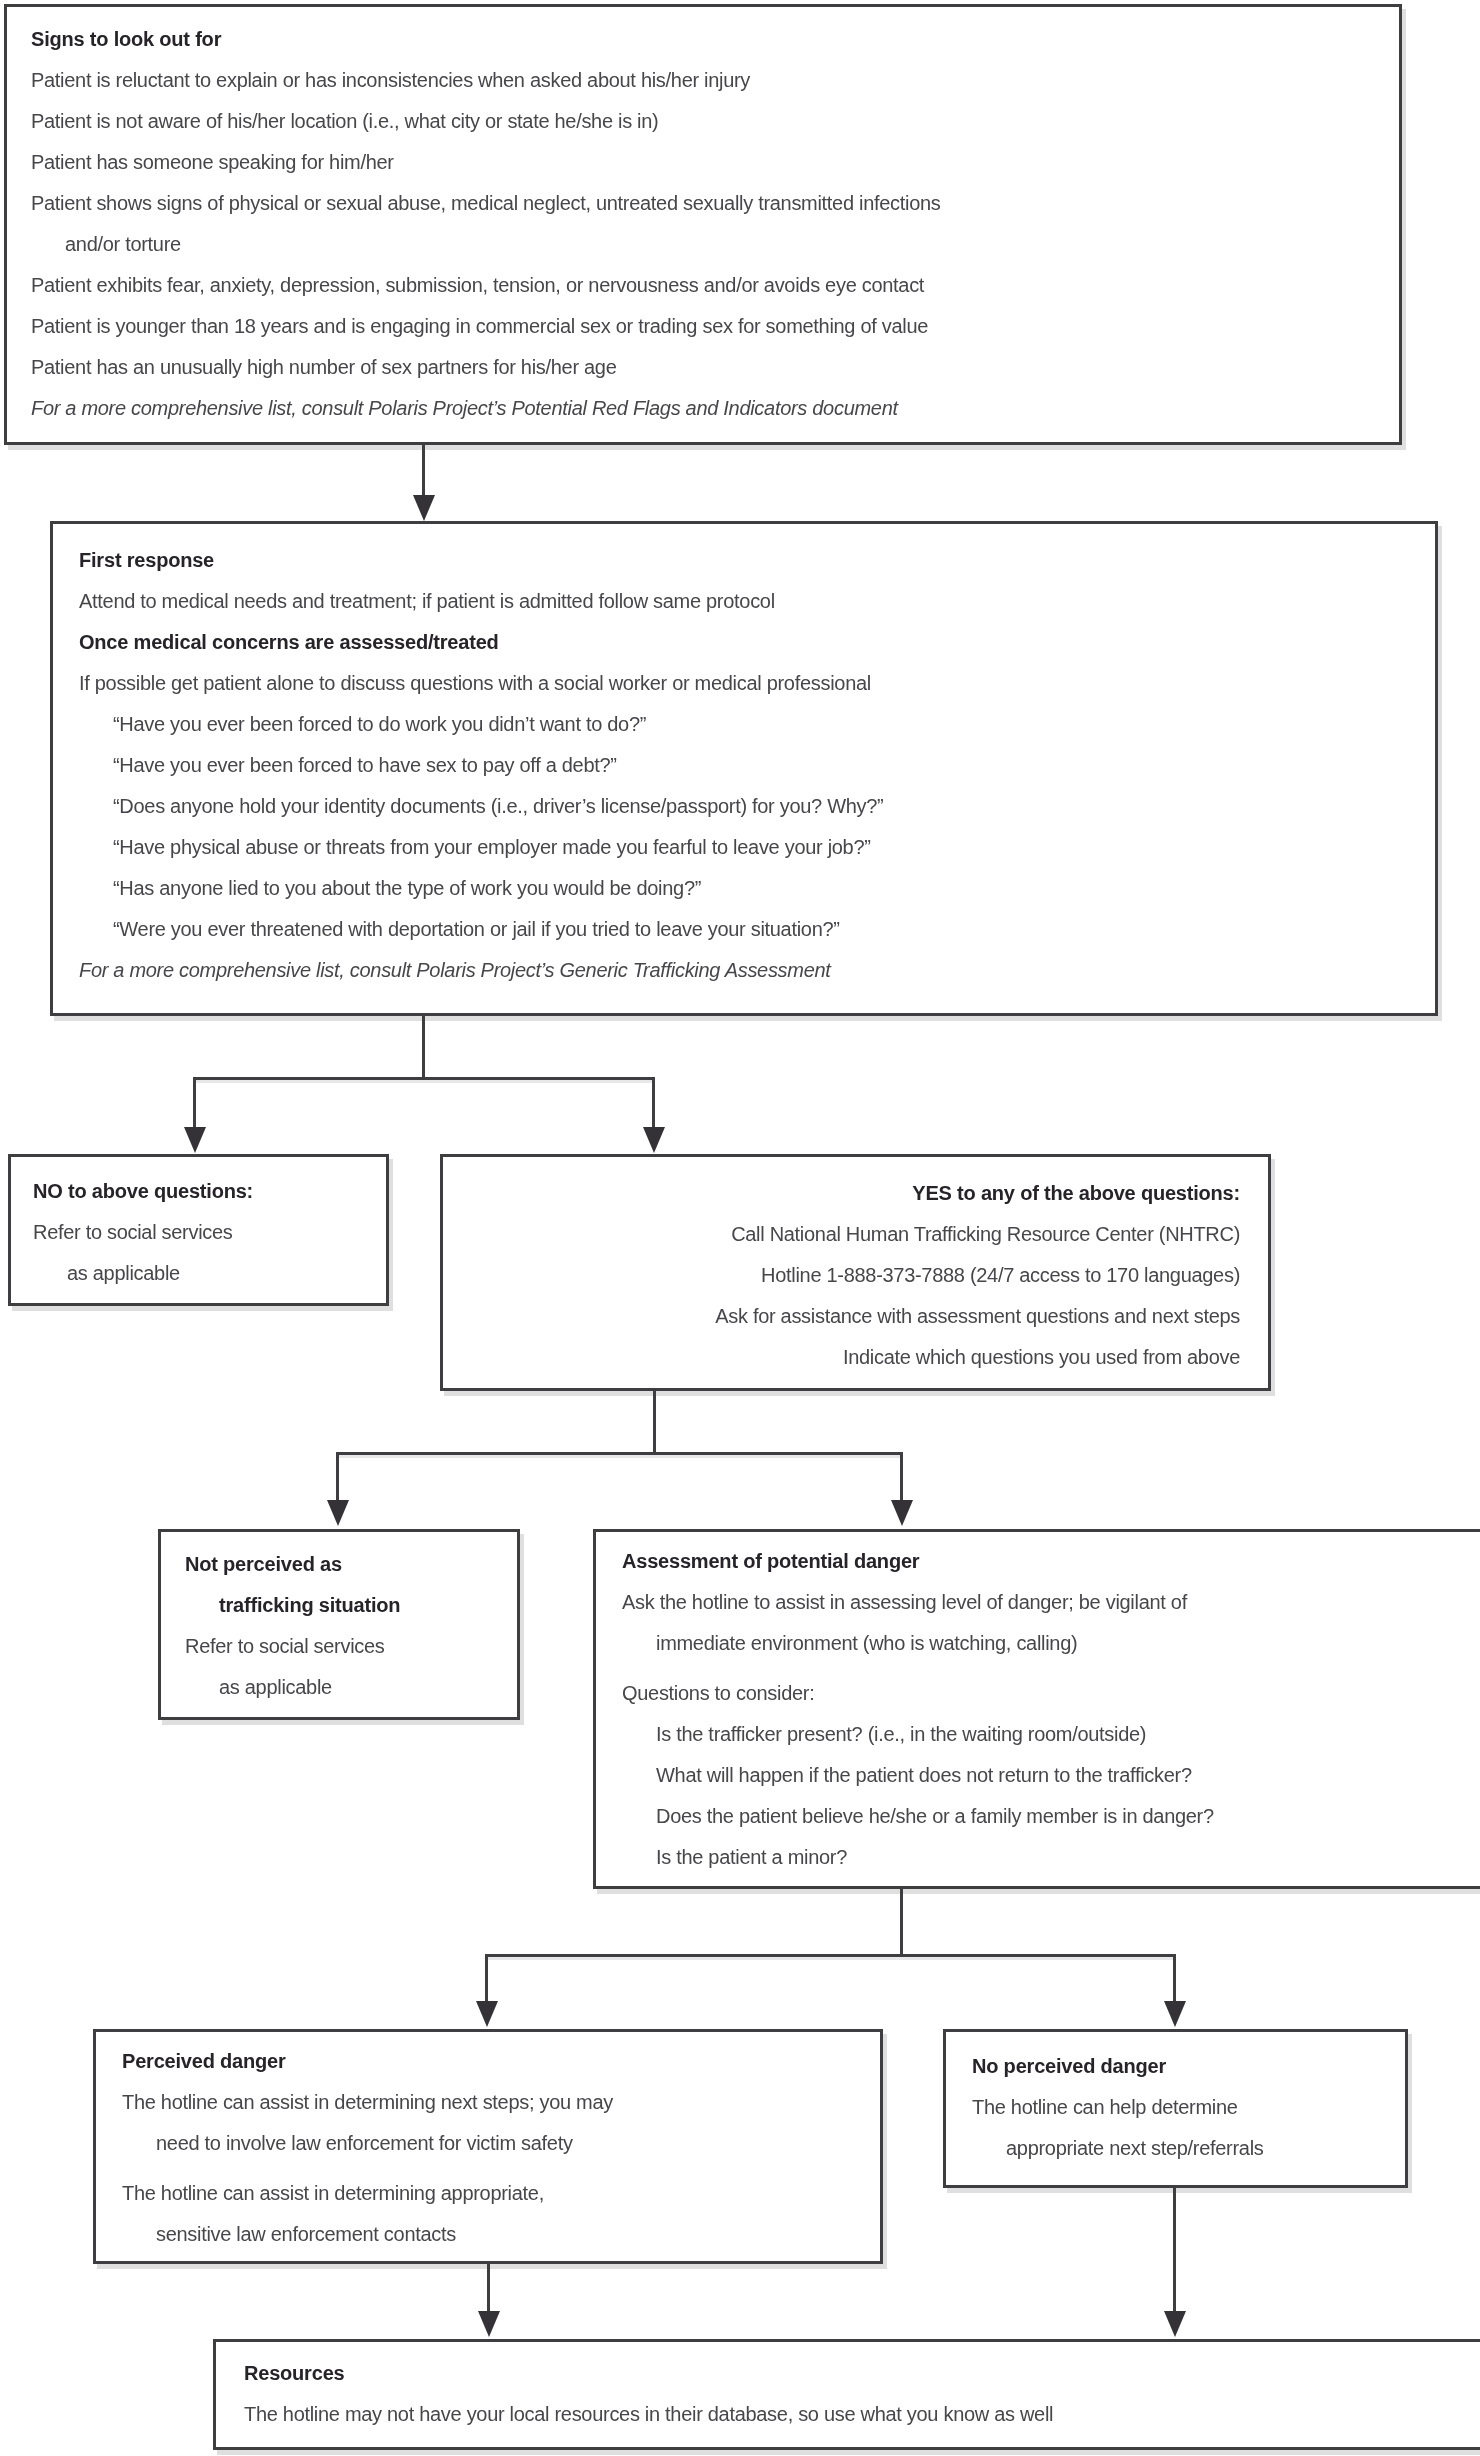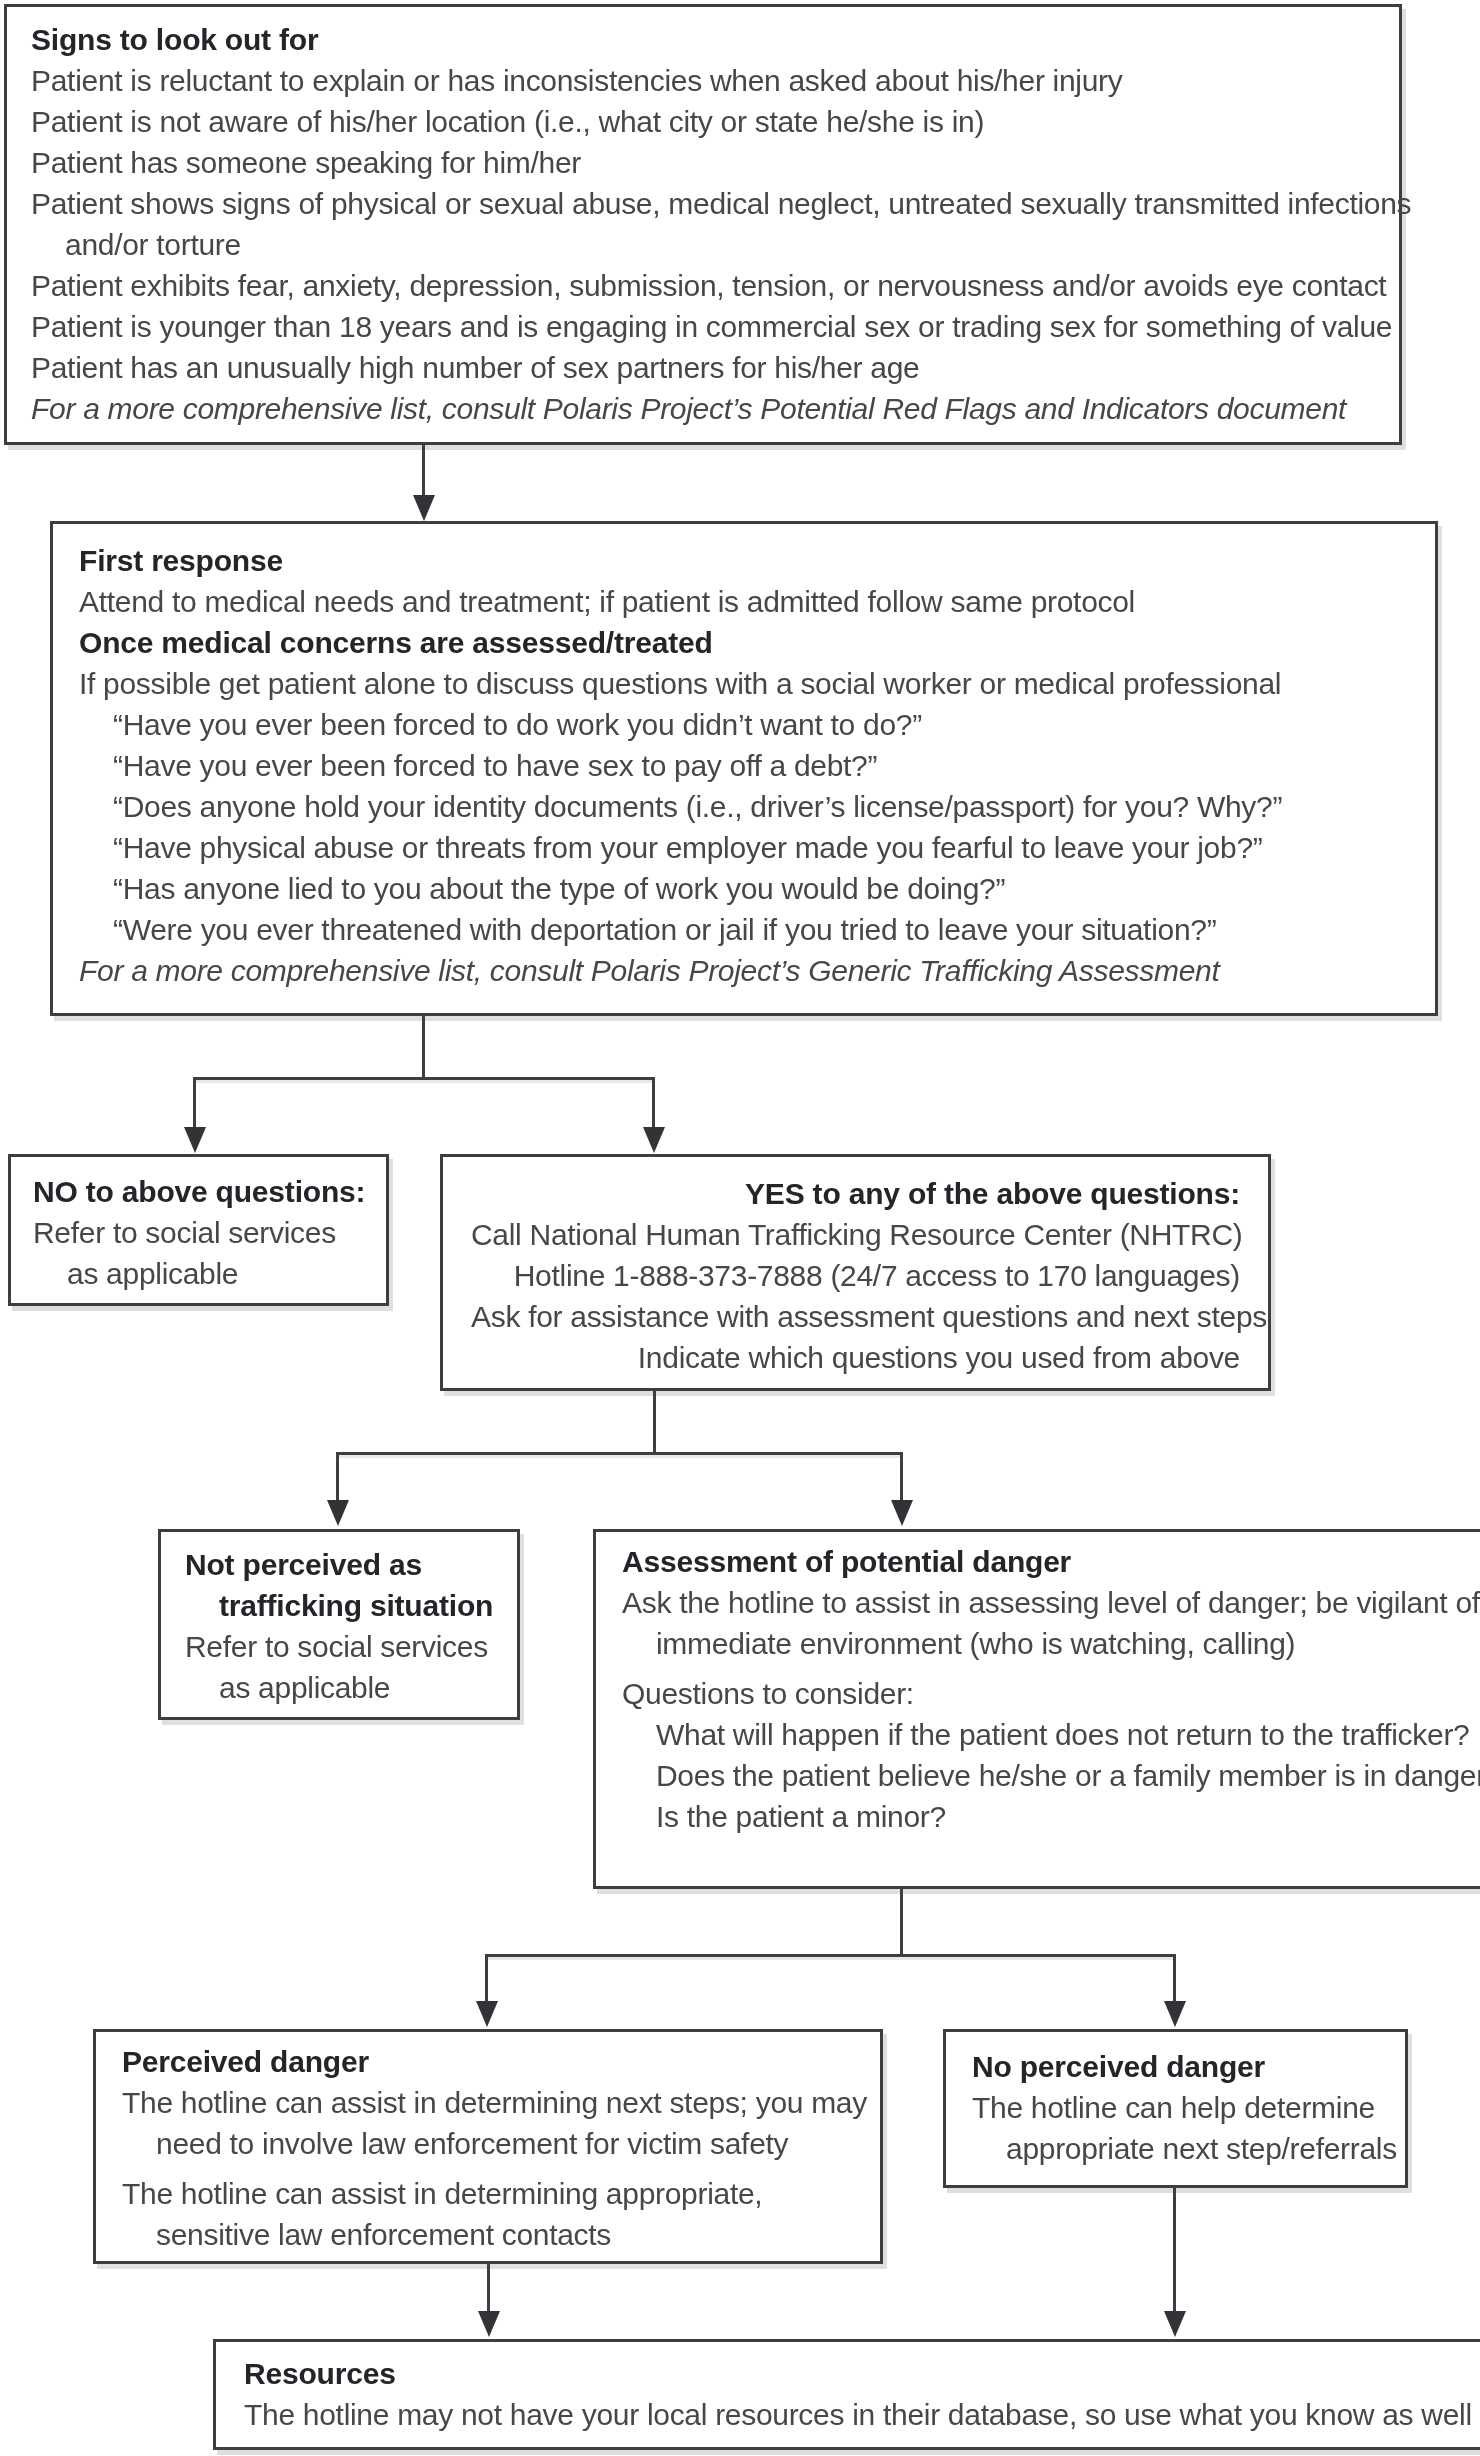--- a/index.html
+++ b/index.html
@@ -1,21 +1,21 @@
 <!DOCTYPE html>
 <html><head>
 <meta charset="utf-8">
 <style>
   html,body{margin:0;padding:0;background:#ffffff;}
   #canvas{
     position:relative;
     width:1480px;height:2456px;
     background:#ffffff;
     font-family:"Liberation Sans","DejaVu Sans",sans-serif;
-    font-size:30px;
+    font-size:20px;
     letter-spacing:-0.3px;
     color:#47464a;
     overflow:hidden;
   }
   .box{
     position:absolute;
     box-sizing:border-box;
     background:#ffffff;
     border:3px solid #3e3d40;
     box-shadow:4px 5px 0 rgba(35,31,32,0.14);
@@ -90,20 +90,21 @@
       <div class="line s-title">Not perceived as</div>
       <div class="line s-title i-1">trafficking situation</div>
       <div class="line">Refer to social services</div>
       <div class="line i-1">as applicable</div>
     </div>
   <div class="box" id="box-assess">
       <div class="line s-title">Assessment of potential danger</div>
       <div class="line">Ask the hotline to assist in assessing level of danger; be vigilant of</div>
       <div class="line i-1">immediate environment (who is watching, calling)</div>
       <div class="line gap">Questions to consider:</div>
+      <div class="line i-1">Is the trafficker present? (i.e., in the waiting room/outside)</div>
       <div class="line i-1">What will happen if the patient does not return to the trafficker?</div>
       <div class="line i-1">Does the patient believe he/she or a family member is in danger?</div>
       <div class="line i-1">Is the patient a minor?</div>
     </div>
   <div class="box" id="box-perceived">
       <div class="line s-title">Perceived danger</div>
       <div class="line">The hotline can assist in determining next steps; you may</div>
       <div class="line i-1">need to involve law enforcement for victim safety</div>
       <div class="line gap">The hotline can assist in determining appropriate,</div>
       <div class="line i-1">sensitive law enforcement contacts</div>

